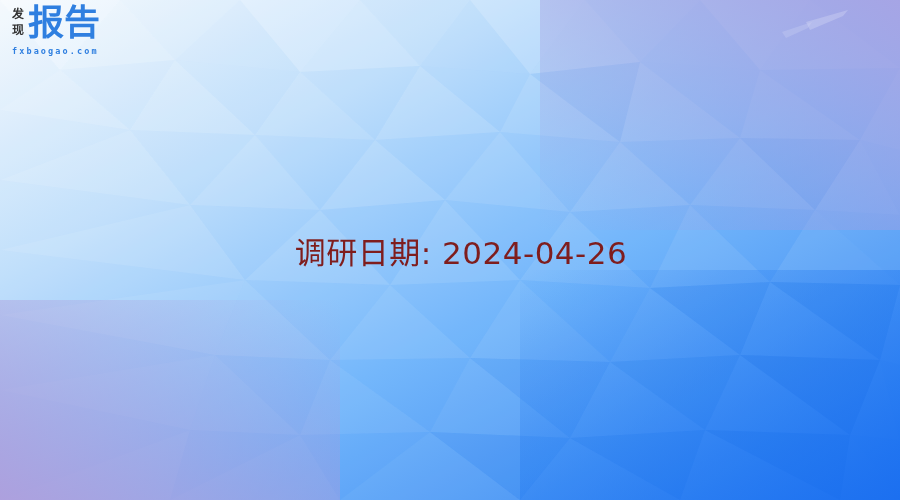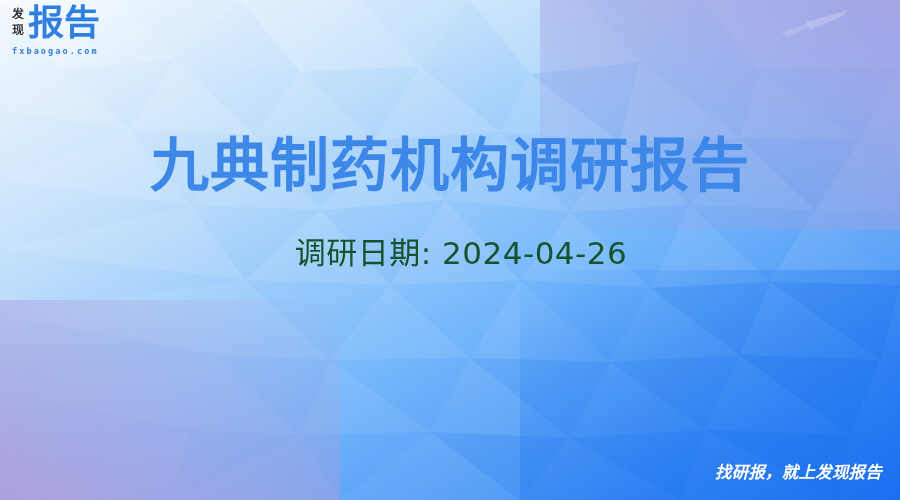--- a/index.html
+++ b/index.html
@@ -92,21 +92,21 @@
   #subtitle {
     position: absolute;
     left: 0;
     right: 0;
     top: 232px;
     text-align: center;
     font-family: "DejaVu Sans", "Liberation Sans", sans-serif;
     font-size: 31px;
     line-height: 42px;
     font-weight: 400;
-    color: #14532d;
+    color: #7f1d1d;
     letter-spacing: 0.5px;
     z-index: 4;
     white-space: nowrap;
     margin-left: 22px;
   }
 
   
   #tagline {
     position: absolute;
     right: 18px;
@@ -285,19 +285,17 @@
     <div id="logo-row">
       <div id="logo-fx">
         <span>发</span>
         <span>现</span>
       </div>
       <div id="logo-main">报告</div>
     </div>
     <div id="logo-domain">fxbaogao.com</div>
   </div>
 
-  <h1 id="title">九典制药机构调研报告</h1>
 
   <div id="subtitle">调研日期: 2024-04-26</div>
 
-  <div id="tagline">找研报，就上发现报告</div>
 
 </div>
 
 </body></html>

